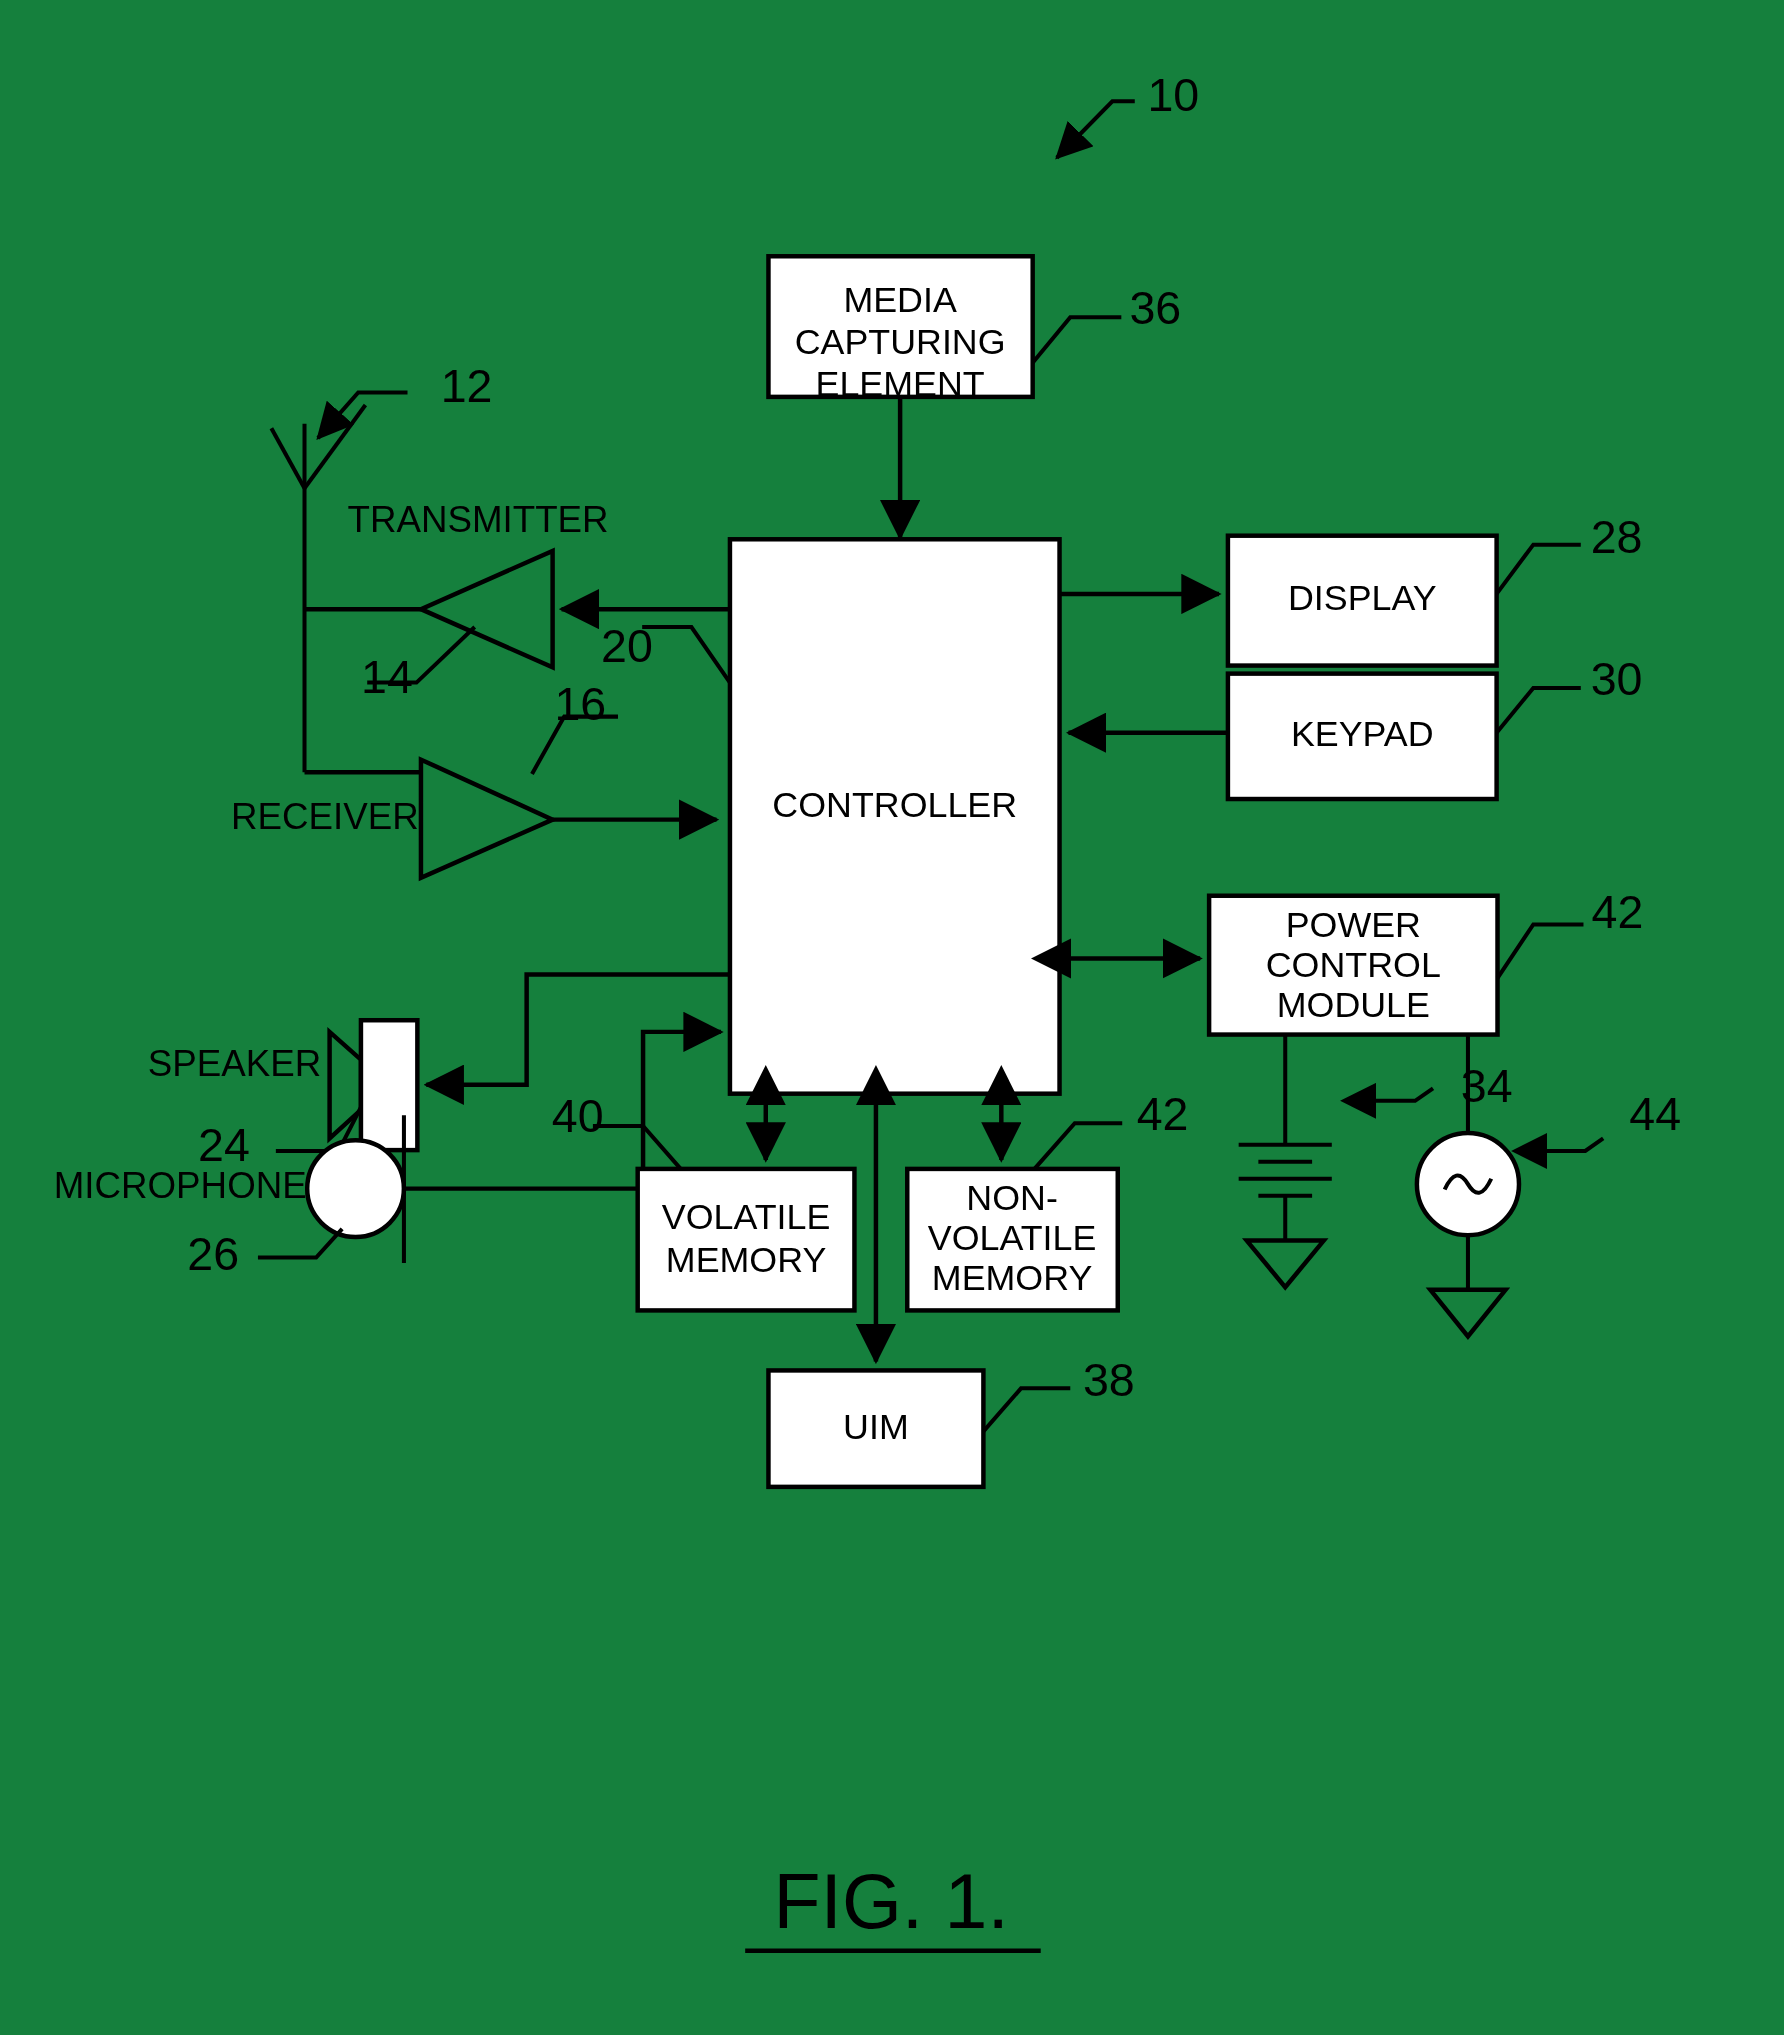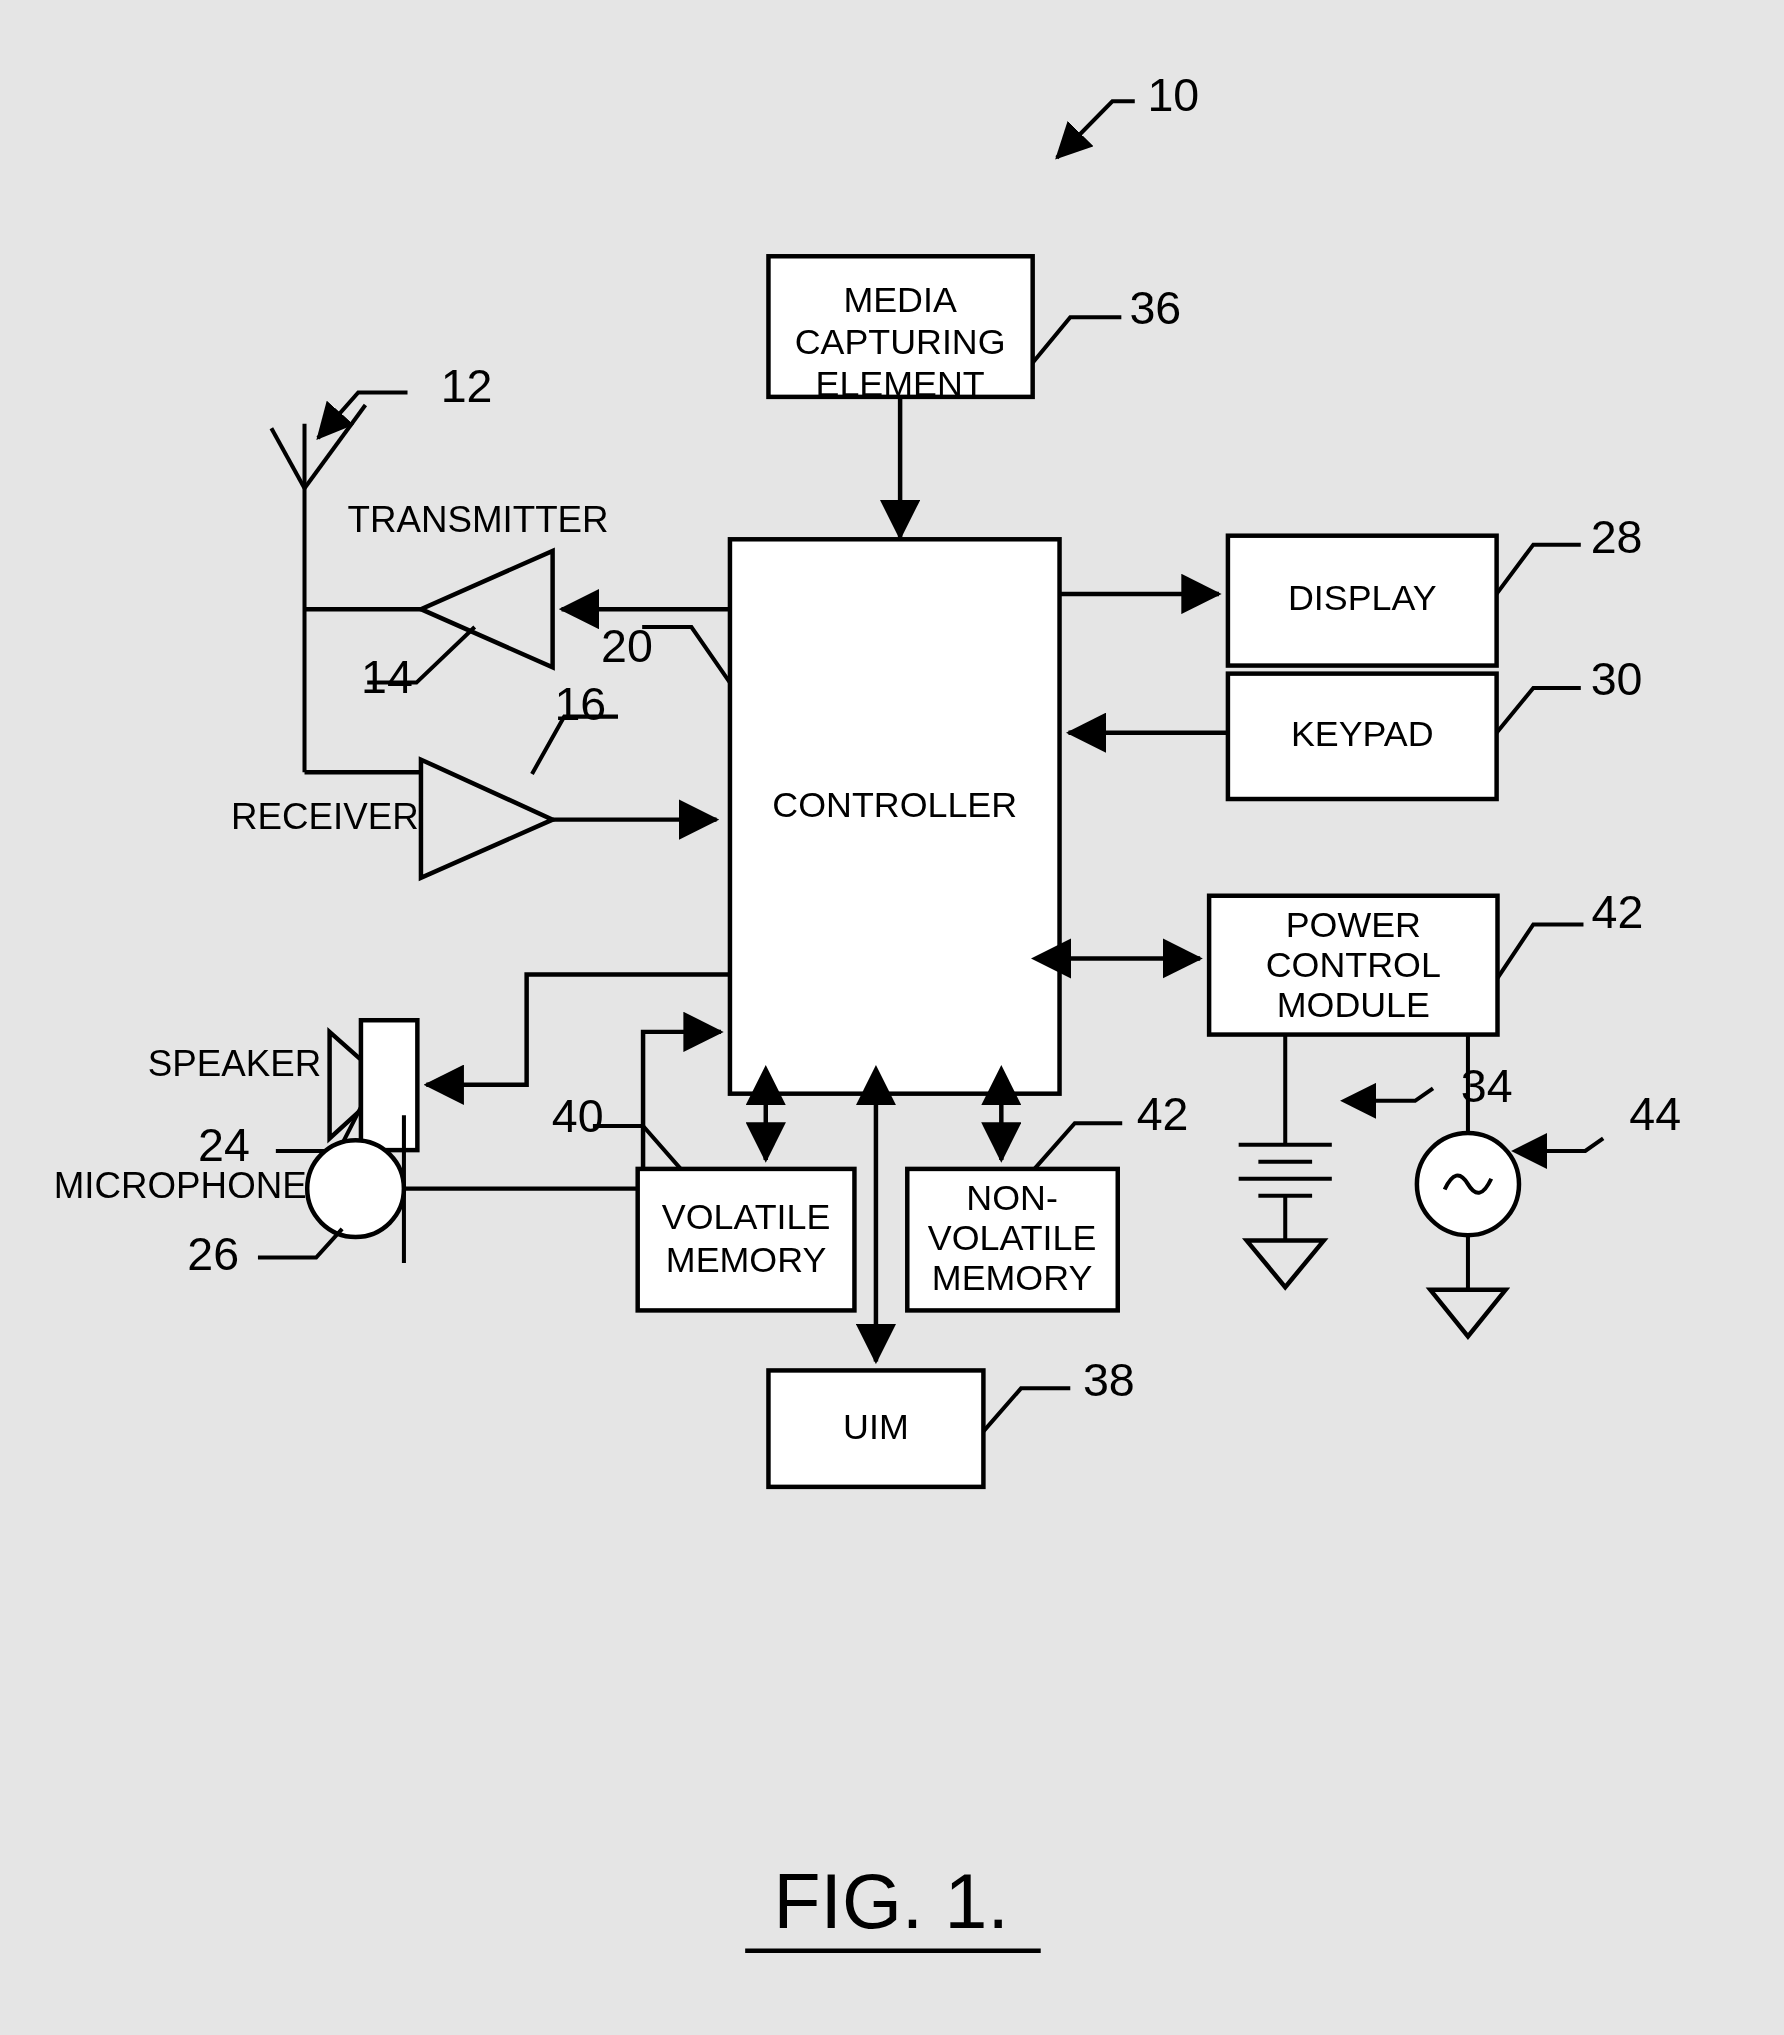--- a/index.html
+++ b/index.html
@@ -9,21 +9,21 @@
     background: #ffffff;
   }
   body {
     font-family: "Liberation Sans", sans-serif;
     color: #000000;
   }
   #page {
     position: relative;
     width: 1785px;
     height: 2036px;
-    background: #e5e5e5;
+    background: #15803d;
     overflow: hidden;
   }
   #figure-svg {
     position: absolute;
     left: 0;
     top: 0;
     width: 1785px;
     height: 2036px;
   }
   .blk {

